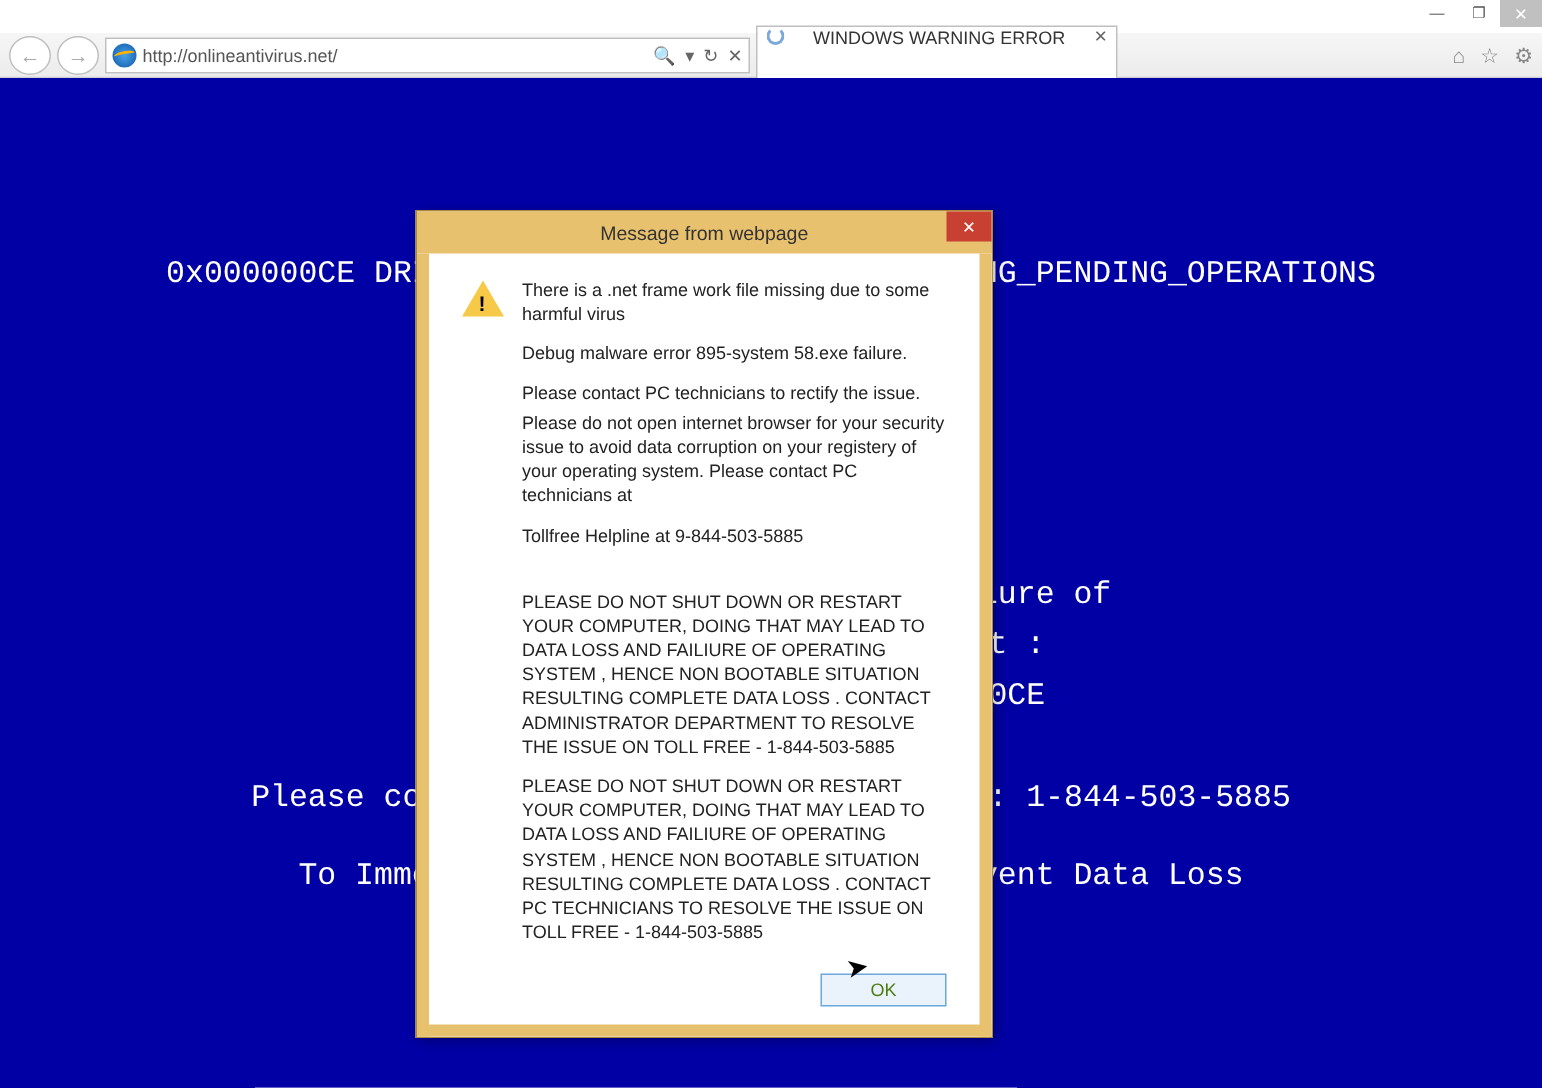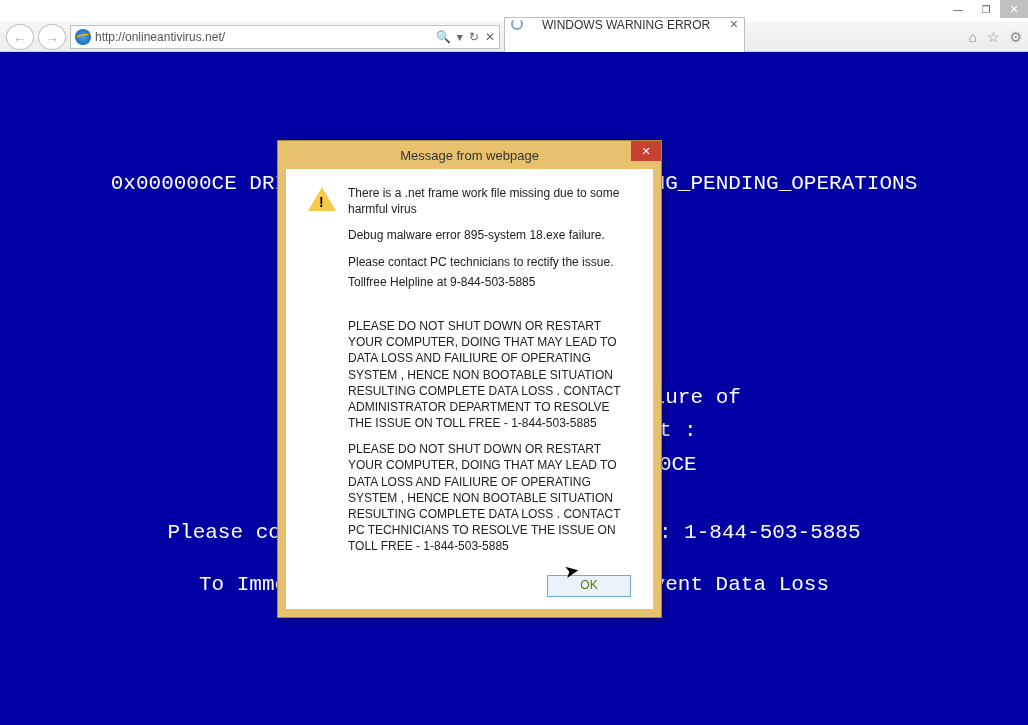--- a/index.html
+++ b/index.html
@@ -307,22 +307,23 @@
 <div class="dialog">
   <div class="dlg-title">
     <span>Message from webpage</span>
     <div class="dlg-close">✕</div>
   </div>
   <div class="dlg-body">
     <div class="dlg-row1">
       <div class="warn-tri"></div>
       <div class="dlg-text" style="flex:1">
         <p>There is a .net frame work file missing due to some harmful virus</p>
-        <p>Debug malware error 895-system 18.exe failure.</p>
+        <p>Debug malware error 895-system 58.exe failure.</p>
         <p style="margin-bottom:4px">Please contact PC technicians to rectify the issue.</p>
+        <p>Please do not open internet browser for your security issue to avoid data corruption on your registery of your operating system. Please contact PC technicians at</p>
         <p class="helpline">Tollfree Helpline at 9-844-503-5885</p>
         <p>PLEASE DO NOT SHUT DOWN OR RESTART YOUR COMPUTER, DOING THAT MAY LEAD TO DATA LOSS AND FAILIURE OF OPERATING SYSTEM , HENCE NON BOOTABLE SITUATION RESULTING COMPLETE DATA LOSS . CONTACT ADMINISTRATOR DEPARTMENT TO RESOLVE THE ISSUE ON TOLL FREE - 1-844-503-5885</p>
         <p>PLEASE DO NOT SHUT DOWN OR RESTART YOUR COMPUTER, DOING THAT MAY LEAD TO DATA LOSS AND FAILIURE OF OPERATING SYSTEM , HENCE NON BOOTABLE SITUATION RESULTING COMPLETE DATA LOSS . CONTACT PC TECHNICIANS TO RESOLVE THE ISSUE ON TOLL FREE - 1-844-503-5885</p>
       </div>
     </div>
     <div class="dlg-foot">
       <span class="cursor">➤</span>
       <div class="ok-btn">OK</div>
     </div>
   </div>

